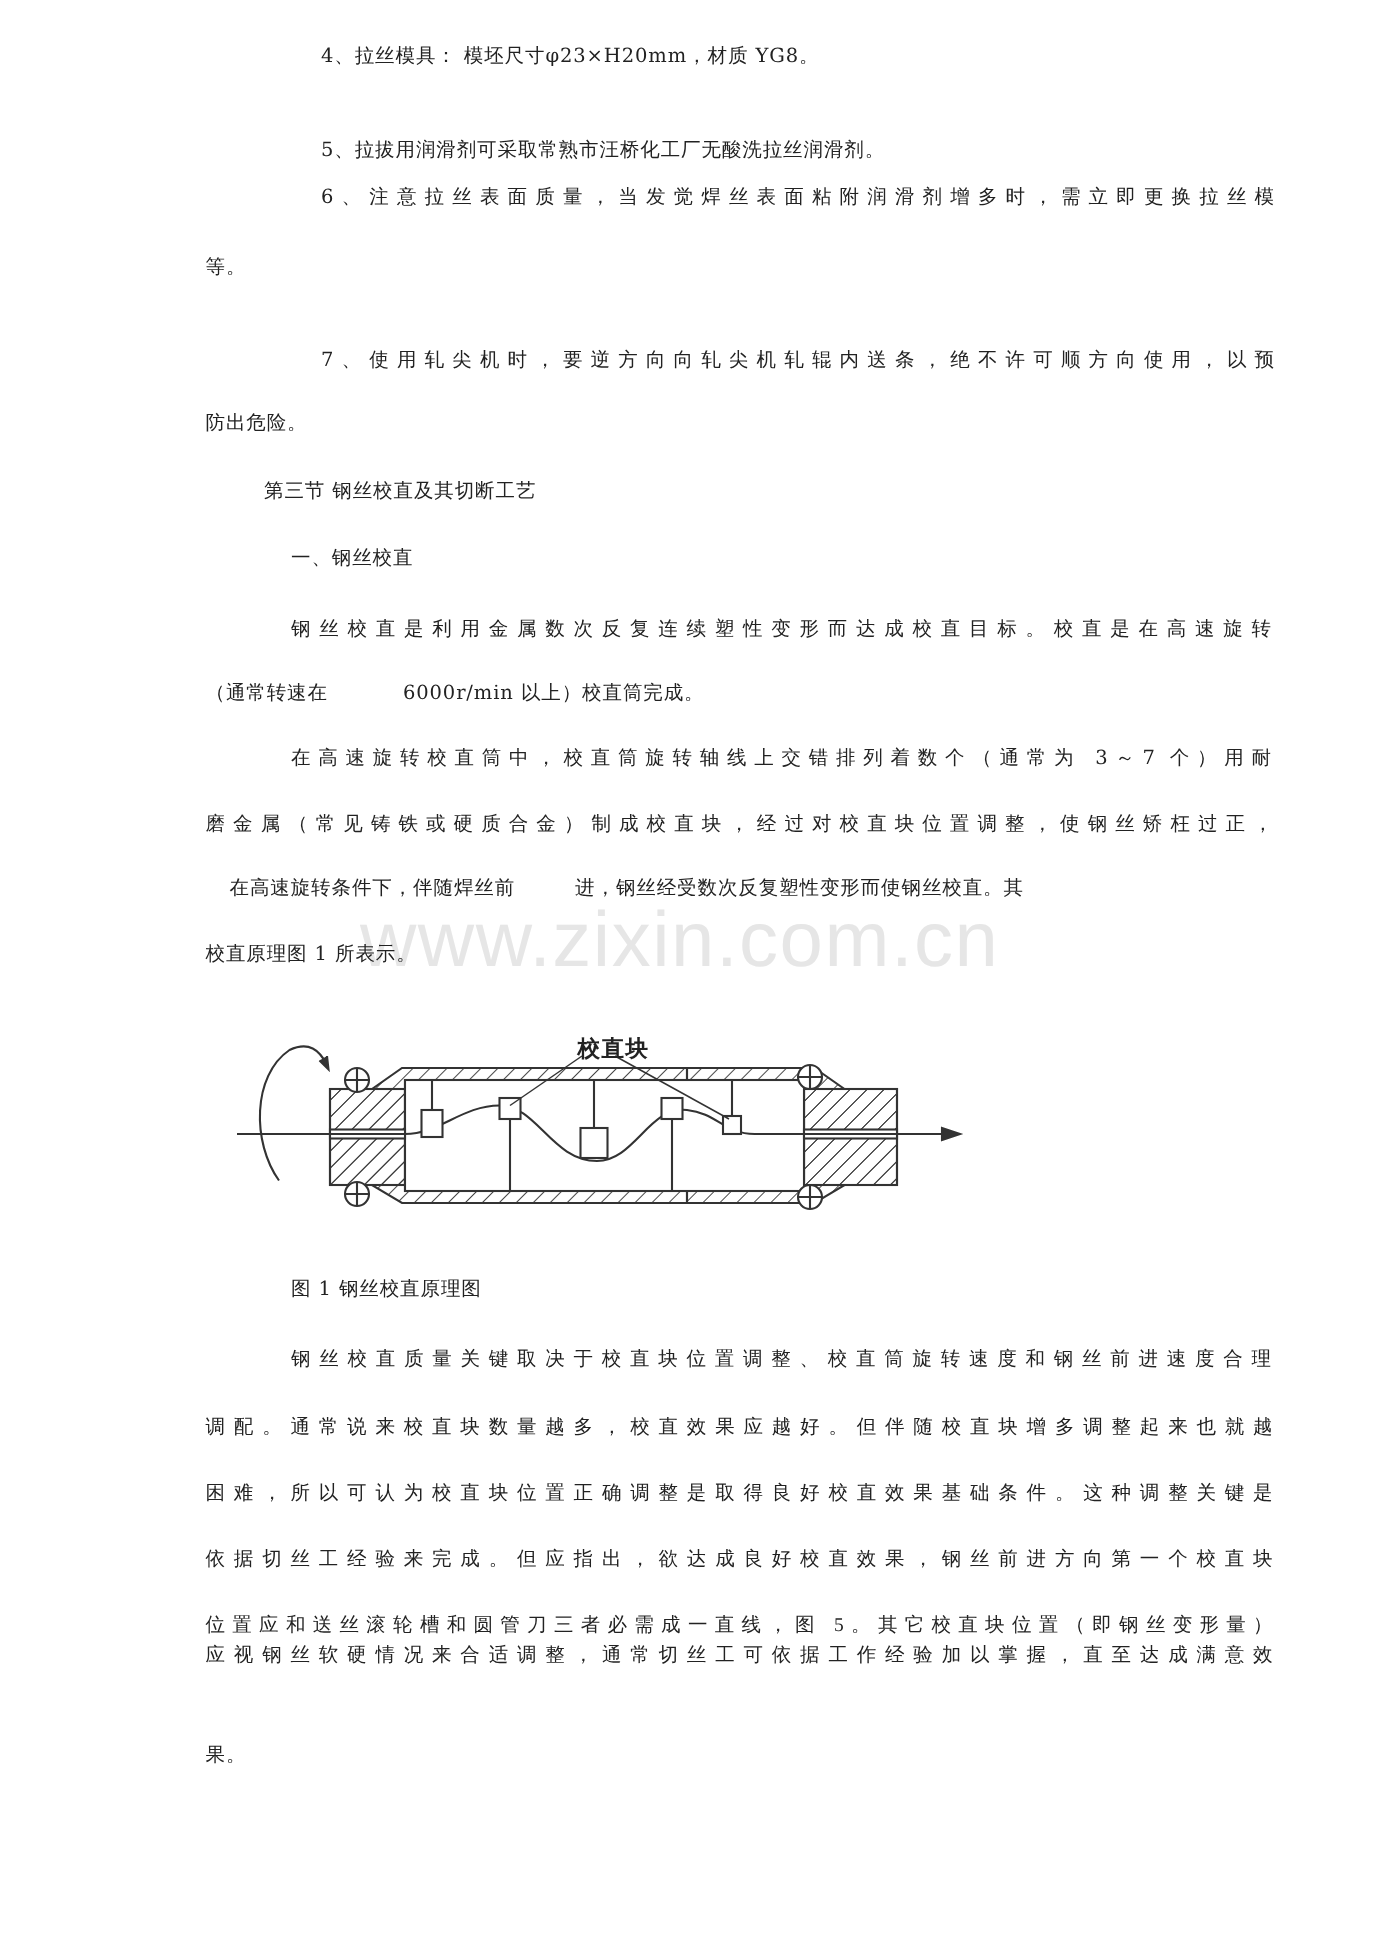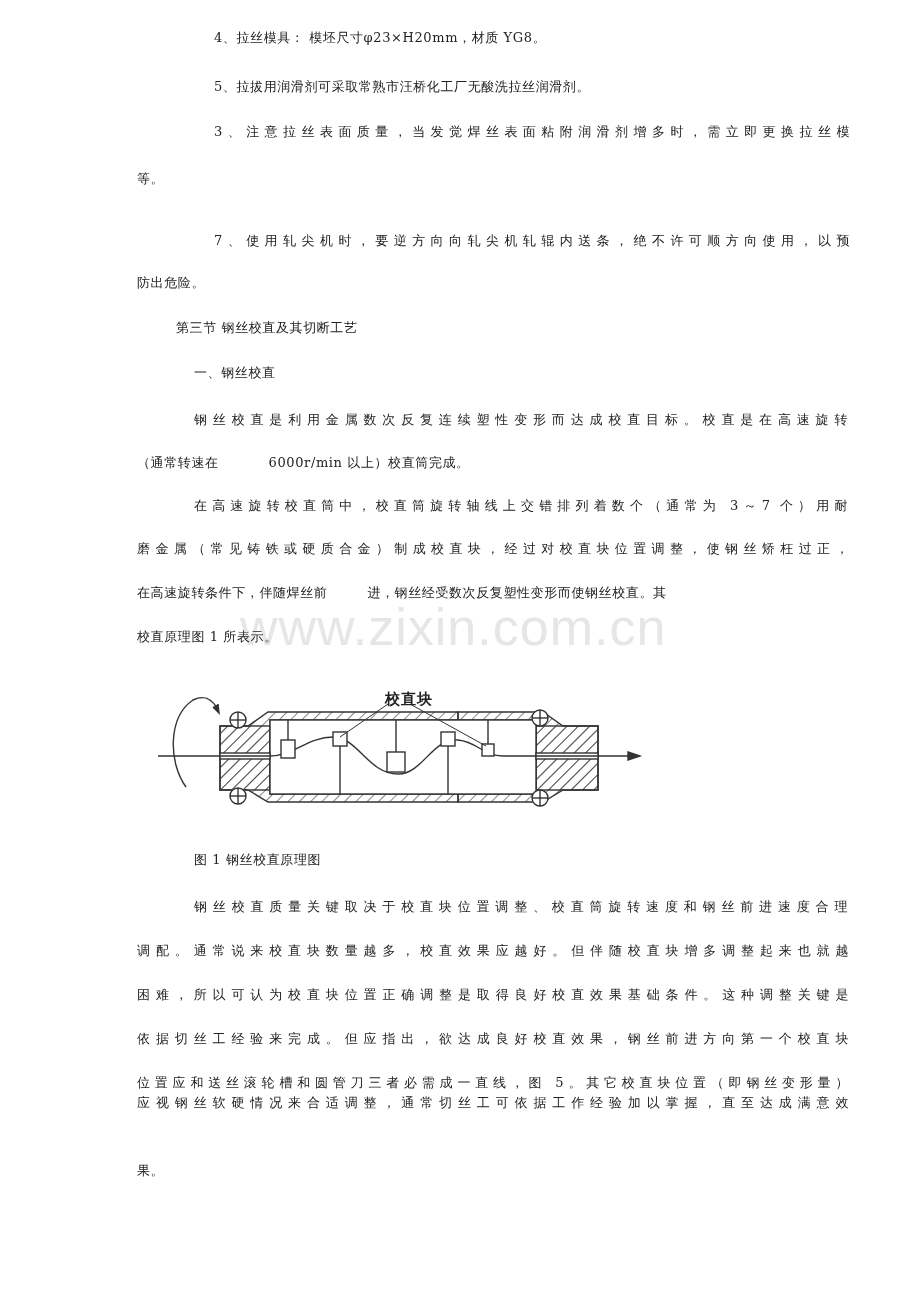--- a/index.html
+++ b/index.html
@@ -2,53 +2,53 @@
 <html><head>
 <meta charset="utf-8">
 <style>
   html, body { margin: 0; padding: 0; background: #ffffff; }
   body { width: 920px; height: 1302px; position: relative; overflow: hidden;
          font-family: "DejaVu Serif", "Liberation Serif", serif; color: #222222; }
   .line { position: absolute; left: 137px; font-size: 13px; line-height: 22px; white-space: nowrap; letter-spacing: 0.6px; }
   .ind2 { left: 214px; }
   .ind1 { left: 194px; }
   .ind0 { left: 176px; }
-  .just { width: 712px; text-align-last: justify; text-align: justify; }
+  .just { width: 712px; text-align-last: justify; text-align: justify; font-family: Liberation Serif, serif; }
   .watermark { position: absolute; left: 240px; top: 592px; font-family: "Liberation Sans", "DejaVu Sans", sans-serif;
                font-size: 52px; color: #e6e6e6; letter-spacing: 1px; z-index: 0; line-height: 70px; }
   .line, .figure { z-index: 1; }
   .figure { position: absolute; left: 158px; top: 682px; width: 490px; height: 135px; }
   .fig-label { position: absolute; left: 385px; top: 690px; font-size: 15px; font-weight: bold; letter-spacing: 1px; z-index: 2; }
   .gap { display: inline-block; width: 50px; }
 </style>
 </head>
 <body>
 
 <div class="watermark">www.zixin.com.cn</div>
 
 <div class="line ind2" style="top:27px">4、拉丝模具： 模坯尺寸φ23×H20mm，材质 YG8。</div>
-<div class="line ind2" style="top:76px">5、拉拔用润滑剂可采取常熟市汪桥化工厂无酸洗拉丝润滑剂。</div>
+<div class="line ind2" style="top:90px">5、拉拔用润滑剂可采取常熟市汪桥化工厂无酸洗拉丝润滑剂。</div>
 
-<div class="line ind2" style="top:121px; width:636px; text-align-last:justify;">3、注意拉丝表面质量，当发觉焊丝表面粘附润滑剂增多时，需立即更换拉丝模</div>
+<div class="line ind2" style="top:121px; width:636px; text-align-last:justify;">6、注意拉丝表面质量，当发觉焊丝表面粘附润滑剂增多时，需立即更换拉丝模</div>
 <div class="line" style="top:168px">等。</div>
 
 <div class="line ind2" style="top:230px; width:636px; text-align-last:justify;">7、使用轧尖机时，要逆方向向轧尖机轧辊内送条，绝不许可顺方向使用，以预</div>
 <div class="line" style="top:272px">防出危险。</div>
 
 <div class="line ind0" style="top:317px">第三节 钢丝校直及其切断工艺</div>
 <div class="line ind1" style="top:362px">一、钢丝校直</div>
 
 <div class="line ind1" style="top:409px; width:654px; text-align-last:justify;">钢丝校直是利用金属数次反复连续塑性变形而达成校直目标。校直是在高速旋转</div>
 <div class="line" style="top:452px">
   <span>（通常转速在</span><span class="gap"></span><span>6000r/min 以上）校直筒完成。</span>
 </div>
 
 <div class="line ind1" style="top:495px; width:654px; text-align-last:justify;">在高速旋转校直筒中，校直筒旋转轴线上交错排列着数个（通常为 3～7 个）用耐</div>
 <div class="line just" style="top:538px">磨金属（常见铸铁或硬质合金）制成校直块，经过对校直块位置调整，使钢丝矫枉过正，</div>
-<div class="line" style="top:582px; width:712px;">
+<div class="line" style="top:582px; width:712px;margin-left:16px;">
   <span>在高速旋转条件下，伴随焊丝前</span><span class="gap" style="width:40px"></span><span>进，钢丝经受数次反复塑性变形而使钢丝校直。其</span>
 </div>
 <div class="line" style="top:626px">校直原理图 1 所表示。</div>
 
 <div class="fig-label">校直块</div>
 <svg class="figure" viewBox="0 0 490 135" xmlns="http://www.w3.org/2000/svg">
   <defs>
     <pattern id="hatch" patternUnits="userSpaceOnUse" width="8" height="8" patternTransform="rotate(45)">
       <line x1="0" y1="0" x2="0" y2="8" stroke="#333" stroke-width="1.2"></line>
     </pattern>

